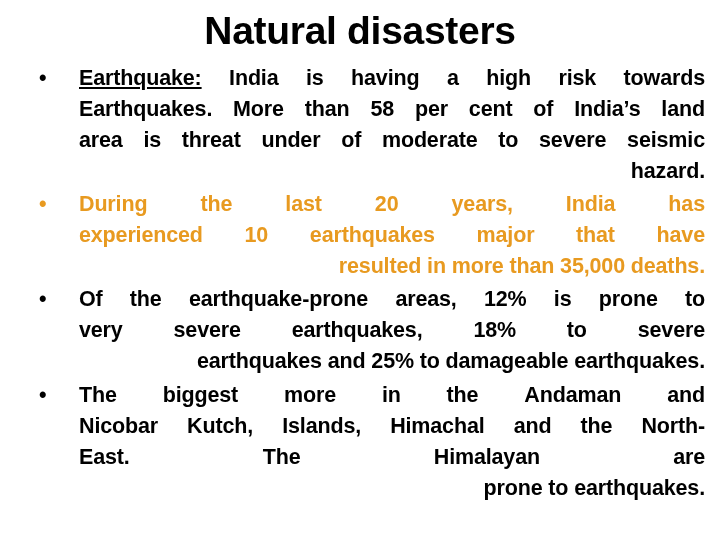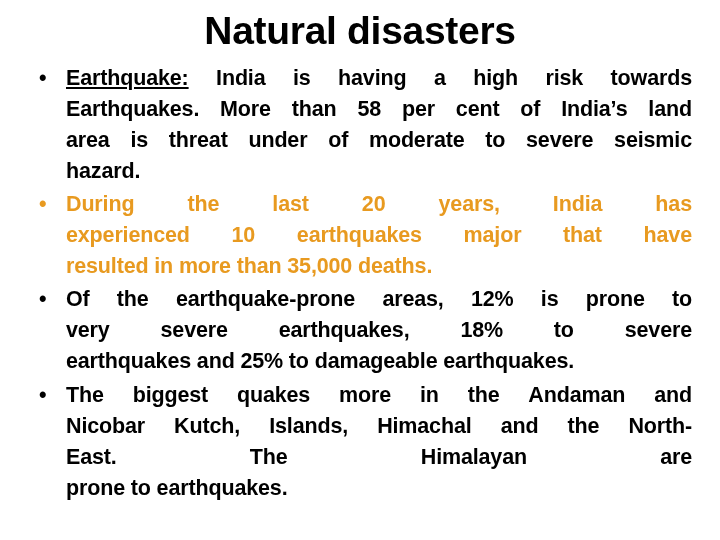--- a/index.html
+++ b/index.html
@@ -65,23 +65,24 @@
   }
   .bullet-item .para {
     display: block;
   }
   
   .line {
     display: flex;
     justify-content: space-between;
     width: 100%;
     white-space: pre;
+    margin-left: 13px;
   }
   .line.last {
-    justify-content: flex-start;
+    justify-content: flex-end;
   }
   .line .w {
     white-space: pre;
   }
   .underlined {
     text-decoration: underline;
     text-underline-offset: 2px;
   }
   .orange {
     color: #e89a20;
@@ -127,21 +128,21 @@
       <span class="para">
         <span class="line"><span class="w">Of</span><span class="w">the</span><span class="w">earthquake-prone</span><span class="w">areas,</span><span class="w">12%</span><span class="w">is</span><span class="w">prone</span><span class="w">to</span></span>
         <span class="line"><span class="w">very</span><span class="w">severe</span><span class="w">earthquakes,</span><span class="w">18%</span><span class="w">to</span><span class="w">severe</span></span>
         <span class="line last"><span class="w">earthquakes and 25% to damageable earthquakes.</span></span>
       </span>
     </div>
 
     <div class="bullet-item blk-4">
       <span class="marker">•</span>
       <span class="para">
-        <span class="line"><span class="w">The</span><span class="w">biggest</span><span class="w">quakes</span><span class="w">more</span><span class="w">in</span><span class="w">the</span><span class="w">Andaman</span><span class="w">and</span></span>
+        <span class="line"><span class="w">The</span><span class="w">biggest</span><span class="w">more</span><span class="w">in</span><span class="w">the</span><span class="w">Andaman</span><span class="w">and</span></span>
         <span class="line"><span class="w">Nicobar</span><span class="w">Kutch,</span><span class="w">Islands,</span><span class="w">Himachal</span><span class="w">and</span><span class="w">the</span><span class="w">North-</span></span>
         <span class="line"><span class="w">East.</span><span class="w">The</span><span class="w">Himalayan</span><span class="w">are</span></span>
         <span class="line last"><span class="w">prone to earthquakes.</span></span>
       </span>
     </div>
 
   </div>
 </div>
 
 </body></html>

